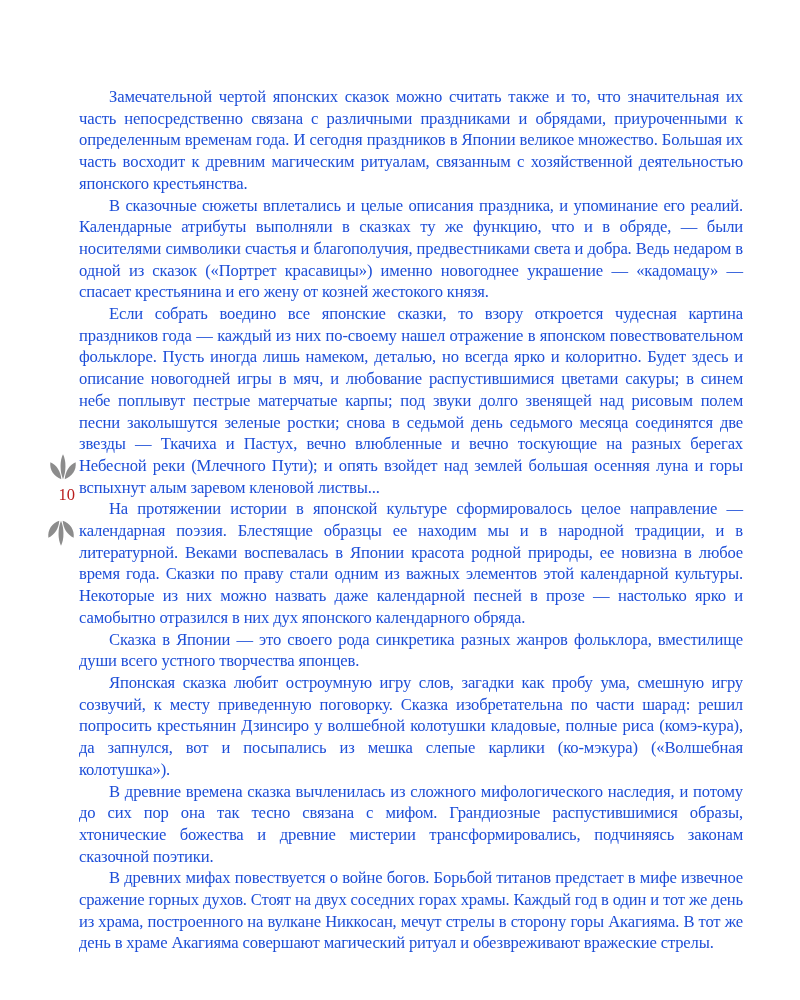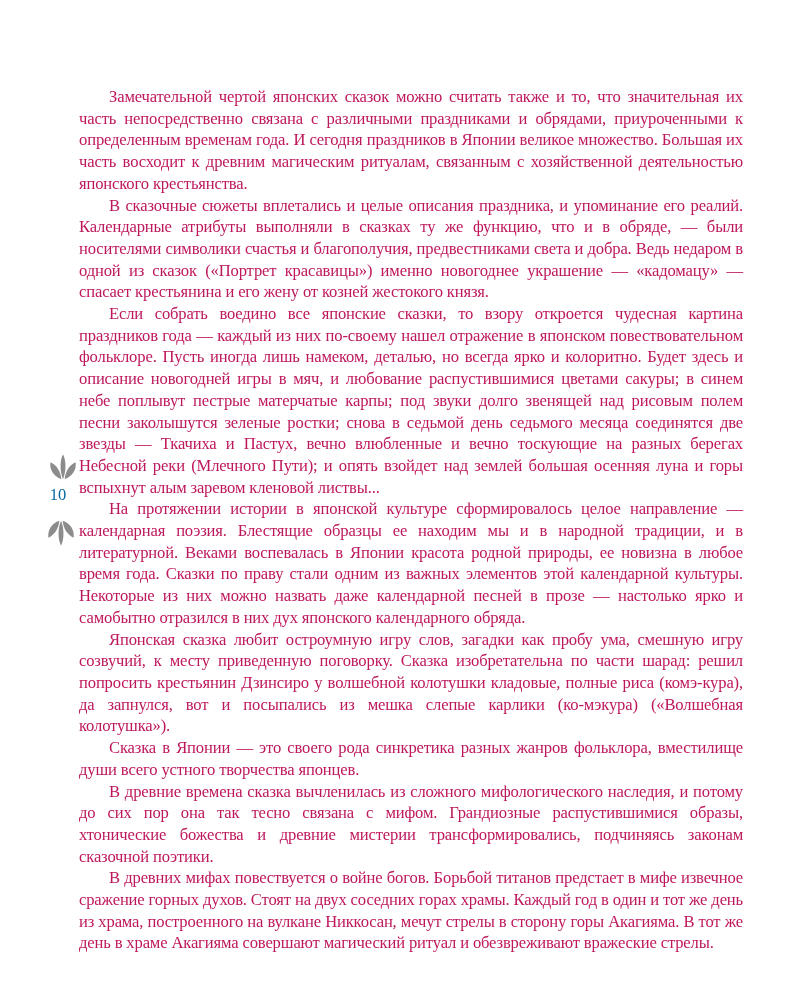--- a/index.html
+++ b/index.html
@@ -19,21 +19,21 @@
     inset: 0;
     background: #ffffff;
   }
   .text-block {
     position: absolute;
     left: 79px;
     top: 86px;
     width: 664px;
     font-size: 16.6px;
     line-height: 21.7px;
-    color: #be185d;
+    color: #1d4ed8;
     text-align: justify;
     hyphens: auto;
     -webkit-hyphens: auto;
     letter-spacing: -0.15px;
   }
   .text-block p {
     margin: 0;
     padding: 0;
     text-indent: 30px;
   }
@@ -51,24 +51,24 @@
     color: #8c8c8c;
   }
   .leaf svg { display: block; width: 100%; height: 100%; }
   .leaf-up   { left: 48px; top: 452px; }
   .leaf-down { left: 46px; top: 518px; transform: scaleY(-1); }
   .page-num {
     position: absolute;
     left: 41px;
     top: 484px;
     width: 34px;
-    text-align: center;
+    text-align: right;
     font-size: 16.5px;
     line-height: 22px;
-    color: #0369a1;
+    color: #b91c1c;
   }
 </style>
 </head>
 <body>
 
 <div class="page">
 
   <div class="margin-col">
     <span class="leaf leaf-up">
       <svg viewBox="0 0 32 30" xmlns="http://www.w3.org/2000/svg" fill="currentColor">
@@ -85,19 +85,19 @@
         <path d="M17.8 28 C25.5 25.5 30.5 18.5 29.5 10 C22.5 13 18.5 20 17.8 28 Z"></path>
       </svg>
     </span>
   </div>
 
   <div class="text-block">
     <p>Замечательной чертой японских сказок можно считать также и то, что значительная их часть непосредственно связана с различными праздниками и обрядами, приуроченными к определенным временам года. И сегодня праздников в Японии великое множество. Большая их часть восходит к древним магическим ритуалам, связанным с хозяйственной деятельностью японского крестьянства.</p>
     <p>В сказочные сюжеты вплетались и целые описания праздника, и упоминание его реалий. Календарные атрибуты выполняли в сказках ту же функцию, что и в обряде, — были носителями символики счастья и благополучия, предвестниками света и добра. Ведь недаром в одной из сказок («Портрет красавицы») именно новогоднее украшение — «кадомацу» — спасает крестьянина и его жену от козней жестокого князя.</p>
     <p>Если собрать воедино все японские сказки, то взору откроется чудесная картина праздников года — каждый из них по-своему нашел отражение в японском повествовательном фольклоре. Пусть иногда лишь намеком, деталью, но всегда ярко и колоритно. Будет здесь и описание новогодней игры в мяч, и любование распустившимися цветами сакуры; в синем небе поплывут пестрые матерчатые карпы; под звуки долго звенящей над рисовым полем песни заколышутся зеленые ростки; снова в седьмой день седьмого месяца соединятся две звезды — Ткачиха и Пастух, вечно влюбленные и вечно тоскующие на разных берегах Небесной реки (Млечного Пути); и опять взойдет над землей большая осенняя луна и горы вспыхнут алым заревом кленовой листвы...</p>
     <p>На протяжении истории в японской культуре сформировалось целое направление — календарная поэзия. Блестящие образцы ее находим мы и в народной традиции, и в литературной. Веками воспевалась в Японии красота родной природы, ее новизна в любое время года. Сказки по праву стали одним из важных элементов этой календарной культуры. Некоторые из них можно назвать даже календарной песней в прозе — настолько ярко и самобытно отразился в них дух японского календарного обряда.</p>
+    <p>Сказка в Японии — это своего рода синкретика разных жанров фольклора, вместилище души всего устного творчества японцев.</p>
     <p>Японская сказка любит остроумную игру слов, загадки как пробу ума, смешную игру созвучий, к месту приведенную поговорку. Сказка изобретательна по части шарад: решил попросить крестьянин Дзинсиро у волшебной колотушки кладовые, полные риса (комэ-кура), да запнулся, вот и посыпались из мешка слепые карлики (ко-мэкура) («Волшебная колотушка»).</p>
-    <p>Сказка в Японии — это своего рода синкретика разных жанров фольклора, вместилище души всего устного творчества японцев.</p>
     <p>В древние времена сказка вычленилась из сложного мифологического наследия, и потому до сих пор она так тесно связана с мифом. Грандиозные распустившимися образы, хтонические божества и древние мистерии трансформировались, подчиняясь законам сказочной поэтики.</p>
     <p>В древних мифах повествуется о войне богов. Борьбой титанов предстает в мифе извечное сражение горных духов. Стоят на двух соседних горах храмы. Каждый год в один и тот же день из храма, построенного на вулкане Никкосан, мечут стрелы в сторону горы Акагияма. В тот же день в храме Акагияма совершают магический ритуал и обезвреживают вражеские стрелы.</p>
   </div>
 
 </div>
 
 </body></html>

